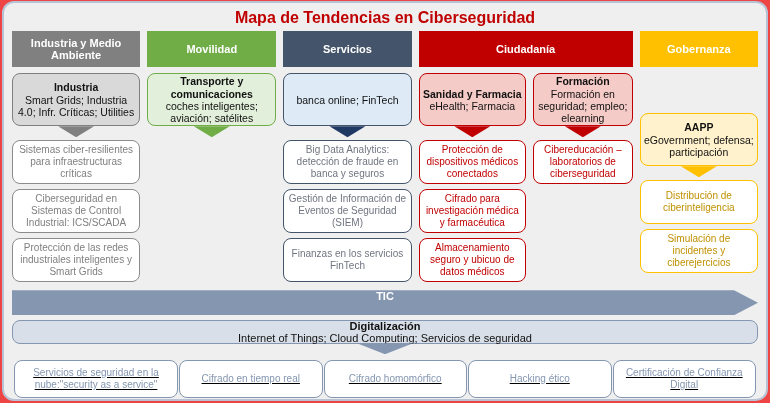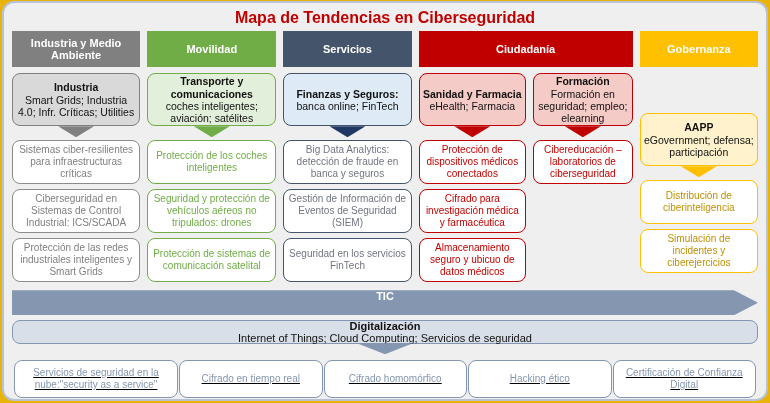--- a/index.html
+++ b/index.html
@@ -1,17 +1,17 @@
 <!DOCTYPE html>
 <html style="--red: #C00000; --red-light: #F5CBC7; --green: #70AD47; --green-light: #E2EFDA; --gray: #808080; --gray-mid: #8C8C8C; --gray-text: #7F7F7F; --gray-light: #D9D9D9; --slate: #44546A; --slate-light: #DEEBF7; --slate-text: #717580; --navy: #1F3864; --gold: #FFC000; --gold-light: #FFF2CC; --gold-text: #BF9000; --band: #8496B0; --band-light: #D9DFE8; --panel: #EFEFEF; --panel-border: #B7C3D4;"><head>
 <meta charset="utf-8">
 <style>
   html,body{margin:0;padding:0;background:#ffffff;}
   *{box-sizing:border-box;font-family:"Liberation Sans","DejaVu Sans",sans-serif;}
-  .canvas{position:relative;width:770px;height:403px;background:#eab308;overflow:hidden;padding-left:48px;}
+  .canvas{position:relative;width:770px;height:403px;background:#ef4444;overflow:hidden;padding-left:48px;}
   .panel{
     position:absolute;left:2px;top:1px;right:2px;bottom:2px;
     background:var(--panel,#EFEFEF);
     border:2px solid var(--panel-border,#B7C3D4);
     border-radius:12px;
     overflow:hidden;
   }
   .title{
     margin-top:5px;text-align:center;
     font-size:16px;font-weight:bold;color:var(--red,#C00000);
@@ -128,37 +128,31 @@
           <div class="item">Protección de las redes industriales inteligentes y Smart Grids</div>
         </div>
       </div>
 
       <div class="col c2">
         <div class="cat">
           <b>Transporte y comunicaciones</b>
           <span>coches inteligentes; aviación; satélites</span>
         </div>
         <div class="arr"></div>
-        <div class="items">
-          <div class="item">Protección de los coches inteligentes</div>
-          <div class="item">Seguridad y protección de vehículos aéreos no tripulados: drones</div>
-          <div class="item">Protección de sistemas de comunicación satelital</div>
-        </div>
       </div>
 
       <div class="col c3">
         <div class="cat">
-          <b>Finanzas y Seguros:</b>
           <span>banca online; FinTech</span>
         </div>
         <div class="arr"></div>
         <div class="items">
           <div class="item">Big Data Analytics: detección de fraude en banca y seguros</div>
           <div class="item">Gestión de Información de Eventos de Seguridad (SIEM)</div>
-          <div class="item">Seguridad en los servicios FinTech</div>
+          <div class="item">Finanzas en los servicios FinTech</div>
         </div>
       </div>
 
       <div class="col c4">
         <div class="cat">
           <b>Sanidad y Farmacia</b>
           <span>eHealth; Farmacia</span>
         </div>
         <div class="arr"></div>
         <div class="items">

